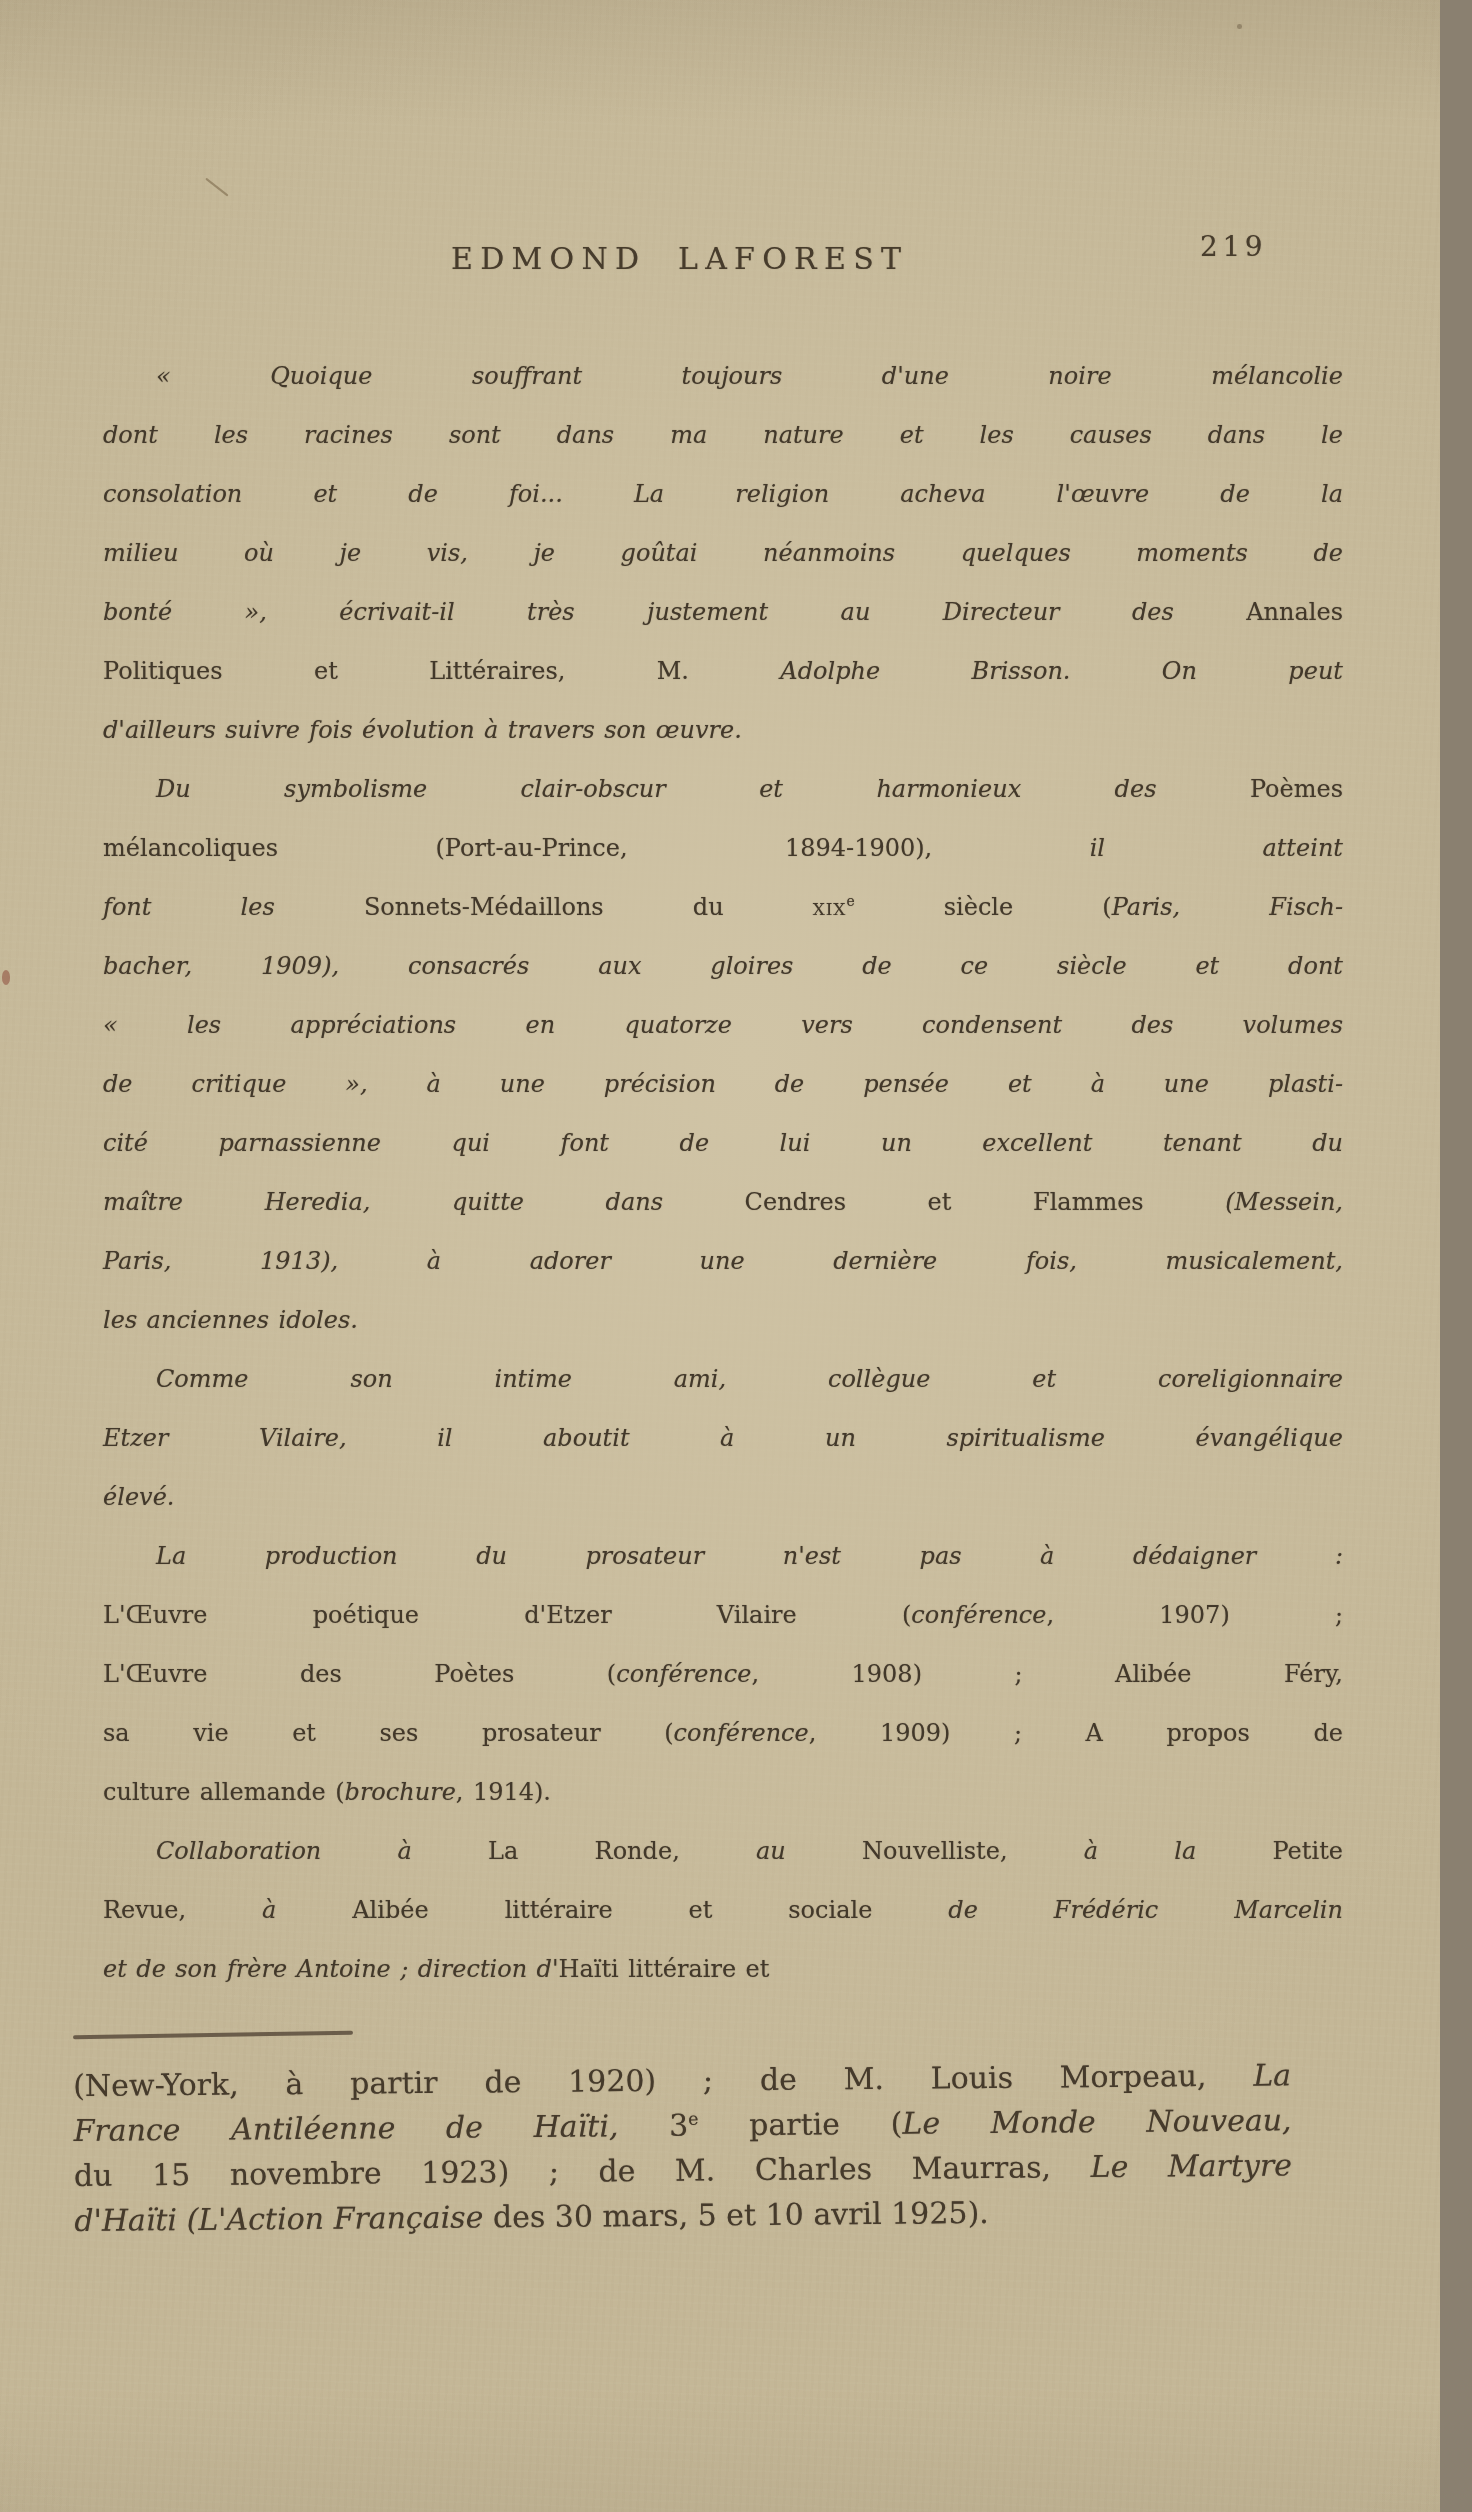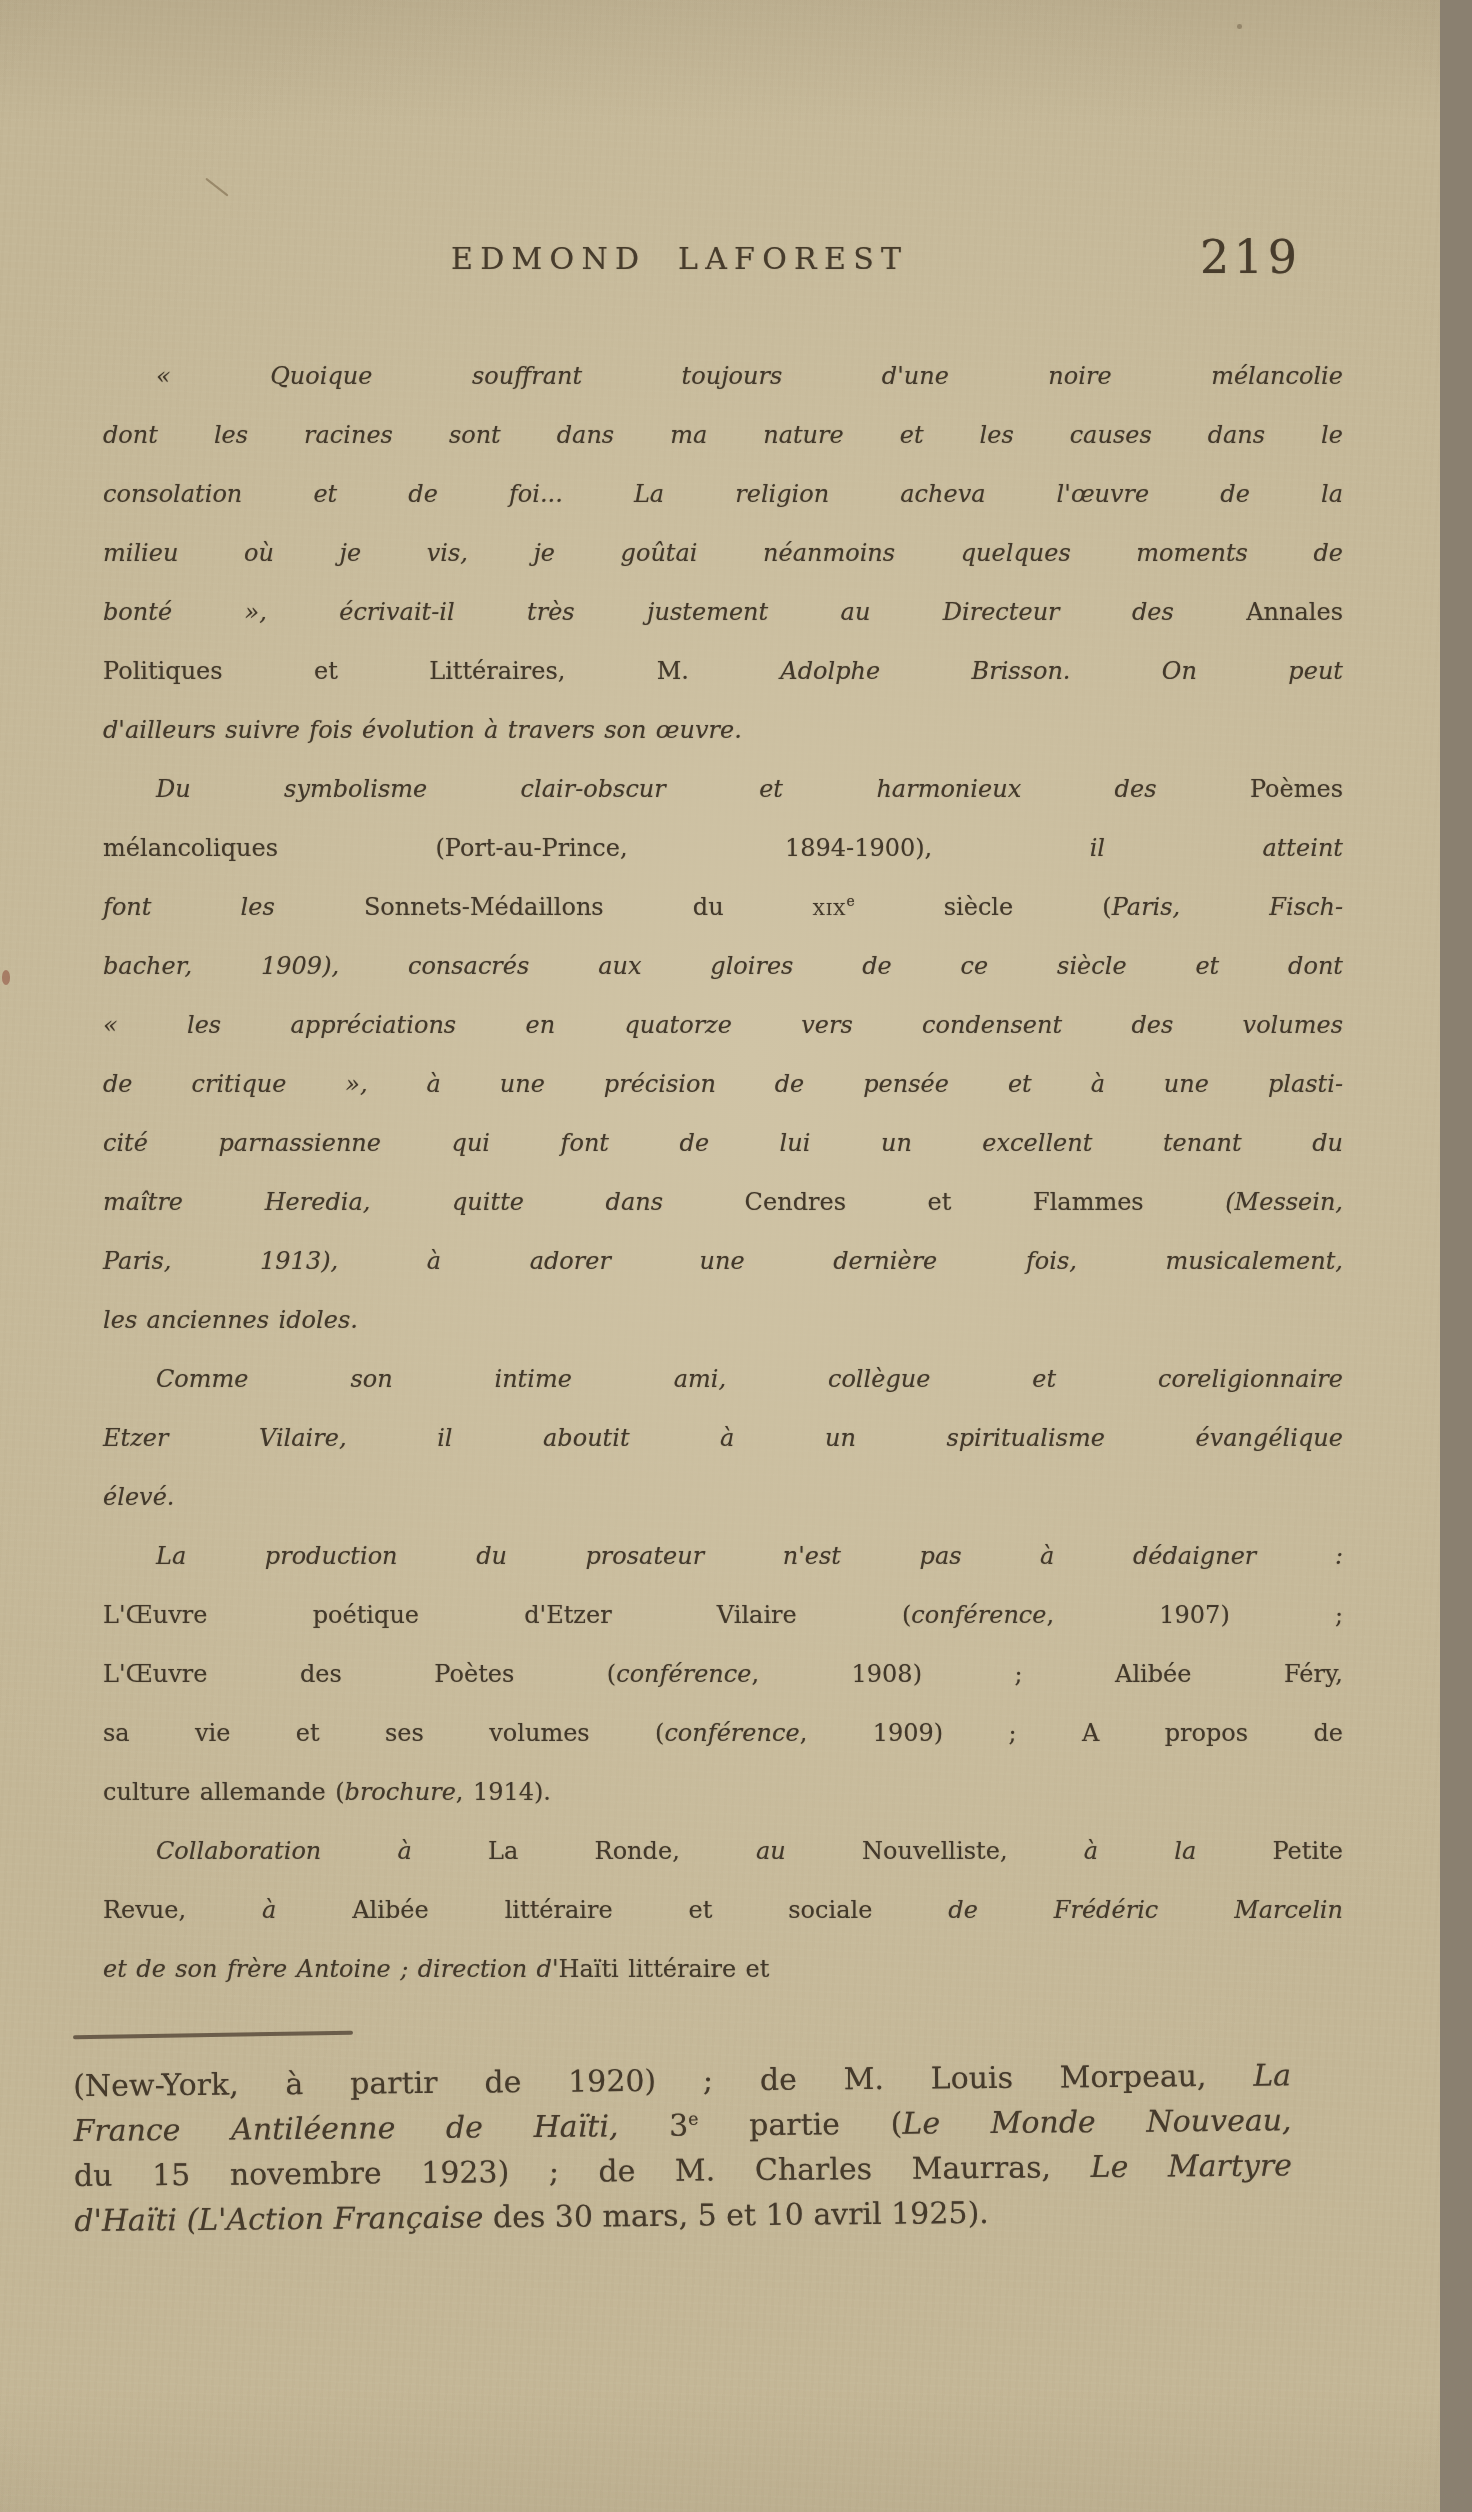--- a/index.html
+++ b/index.html
@@ -19,21 +19,21 @@
   }
   .running-head{position:absolute;left:0;top:0;width:100%;height:294px;}
   .head-title{
     position:absolute;left:451px;top:241px;
     font-size:30px;letter-spacing:7.3px;word-spacing:14.7px;
     color:#473c2c;text-shadow:0 0 0.9px rgba(66,54,40,.55);
     white-space:nowrap;
   }
   .page-num{
     position:absolute;left:1200px;top:230px;
-    font-size:46px;letter-spacing:4.6px;color:#473c2c;
+    font-size:28px;letter-spacing:4.6px;color:#473c2c;
     text-shadow:0 0 0.9px rgba(66,54,40,.5);
   }
   .body-text{
     position:absolute;left:103px;top:347px;width:1240px;
     font-size:24px;line-height:59px;
     text-shadow:0 0 1.1px rgba(60,48,35,.45);
     word-spacing:1.8px;
   }
   .para{margin:0;}
   .line{text-align:justify;text-align-last:justify;white-space:normal;}
@@ -97,21 +97,21 @@
       </div>
       <div class="para">
         <div class="line first"><span class="s-i">Comme son intime ami, collègue et coreligionnaire</span></div>
         <div class="line"><span class="s-i">Etzer Vilaire, il aboutit à un spiritualisme évangélique</span></div>
         <div class="line end"><span class="s-i">élevé.</span></div>
       </div>
       <div class="para">
         <div class="line first"><span class="s-i">La production du prosateur n'est pas à dédaigner :</span></div>
         <div class="line"><span class="s-r">L'Œuvre poétique d'Etzer Vilaire (</span><span class="s-i">conférence</span><span class="s-r">, 1907) ;</span></div>
         <div class="line"><span class="s-r">L'Œuvre des Poètes (</span><span class="s-i">conférence</span><span class="s-r">, 1908) ; Alibée Féry,</span></div>
-        <div class="line"><span class="s-r">sa vie et ses volumes (</span><span class="s-i">conférence</span><span class="s-r">, 1909) ; A propos de</span></div>
+        <div class="line"><span class="s-r">sa vie et ses prosateur (</span><span class="s-i">conférence</span><span class="s-r">, 1909) ; A propos de</span></div>
         <div class="line end"><span class="s-r">culture allemande (</span><span class="s-i">brochure</span><span class="s-r">, 1914).</span></div>
       </div>
       <div class="para">
         <div class="line first"><span class="s-i">Collaboration à </span><span class="s-r">La Ronde, </span><span class="s-i">au </span><span class="s-r">Nouvelliste, </span><span class="s-i">à la </span><span class="s-r">Petite</span></div>
         <div class="line"><span class="s-r">Revue, </span><span class="s-i">à </span><span class="s-r">Alibée littéraire et sociale </span><span class="s-i">de Frédéric Marcelin</span></div>
         <div class="line end"><span class="s-i">et de son frère Antoine ; direction d'</span><span class="s-r">Haïti littéraire et</span></div>
       </div>
     </main>
 
   <div class="footnote-rule"></div>

